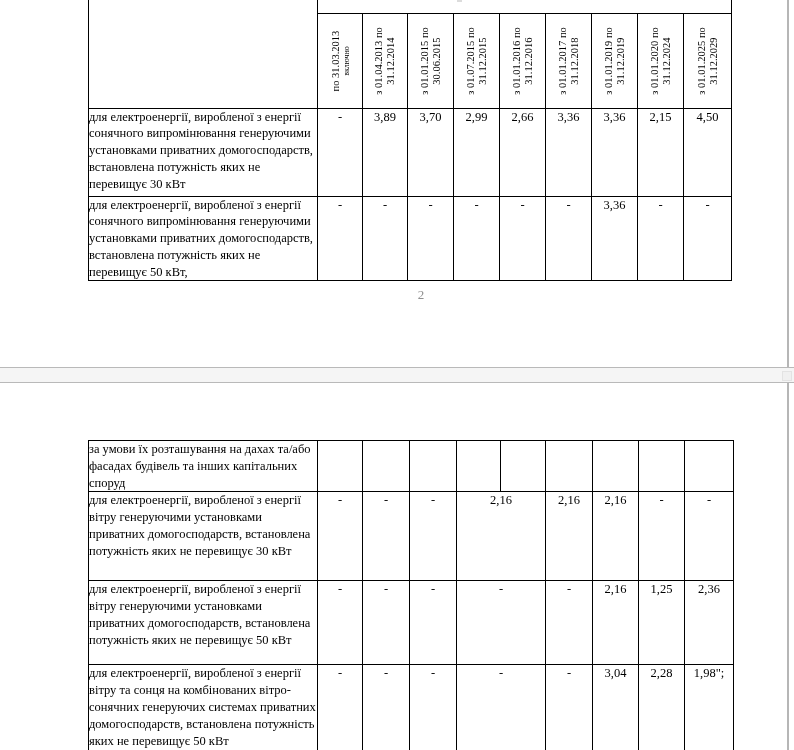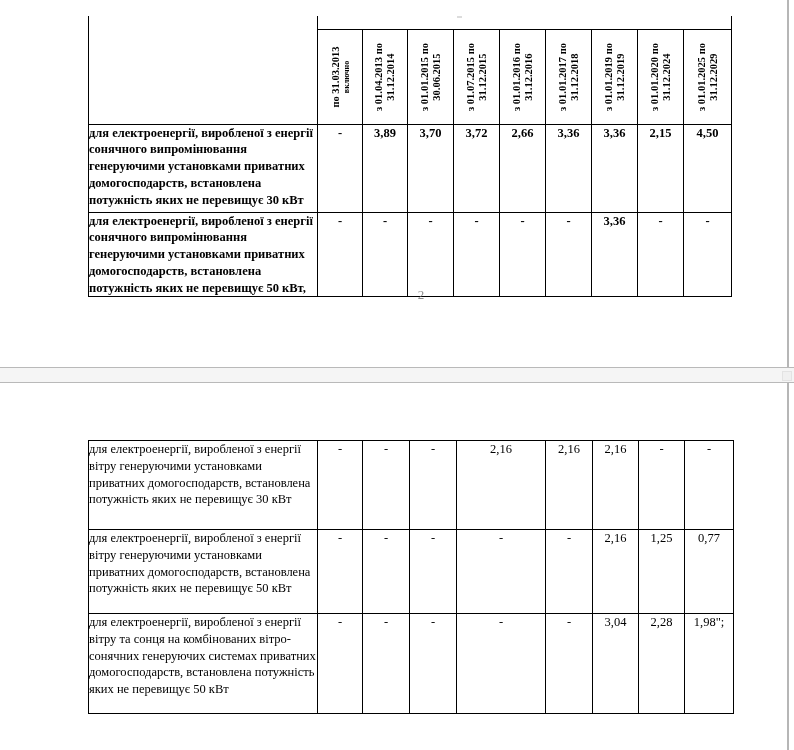--- a/index.html
+++ b/index.html
@@ -22,21 +22,21 @@
     border:1px solid #e3e3e3;background:#f0f0f0;
   }
   .page-edge{position:absolute;width:2px;background:#b6b6b6;left:787px;z-index:2;}
   .edge1{top:0;height:367px;}
   .edge2{top:383px;height:367px;}
 
   table.doc{
     border-collapse:collapse;table-layout:fixed;
     position:absolute;
   }
-  table.t1{left:88px;top:16px;width:643px;font-weight:bold;}
+  table.t1{left:88px;top:0;width:643px;}
   table.t2{left:88px;top:57px;width:645px;}
   table.doc td{
     border:1px solid #000;
     padding:0;margin:0;
     font-size:12.5px;line-height:16.8px;
     vertical-align:top;
     overflow:hidden;
   }
   table.t1 tr.r-top td{border-top:none;}
   td.lab{padding:1px 3px 0 3px;text-align:left;}
@@ -134,21 +134,21 @@
               <div>з 01.01.2025 по</div>
               <div>31.12.2029</div>
             </div>
           </td>
     </tr>
     <tr style="height:88px;">
       <td class="lab">для електроенергії, виробленої з енергії сонячного випромінювання генеруючими установками приватних домогосподарств, встановлена потужність яких не перевищує 30 кВт</td>
       <td class="val">-</td>
       <td class="val">3,89</td>
       <td class="val">3,70</td>
-      <td class="val">3,72</td>
+      <td class="val">2,99</td>
       <td class="val">2,66</td>
       <td class="val">3,36</td>
       <td class="val">3,36</td>
       <td class="val">2,15</td>
       <td class="val">4,50</td>
     </tr>
     <tr style="height:76px;">
       <td class="lab">для електроенергії, виробленої з енергії сонячного випромінювання генеруючими установками приватних домогосподарств, встановлена потужність яких не перевищує 50 кВт,</td>
       <td class="val">-</td>
       <td class="val">-</td>
@@ -179,41 +179,53 @@
         <col style="width:47px">
       <col style="width:47px">
         <col style="width:44px">
         <col style="width:45px">
       <col style="width:47px">
         <col style="width:46px">
         <col style="width:46px">
       <col style="width:49px">
     </colgroup>
     <tbody>
+        <tr style="height:50px;">
+      <td class="lab">за умови їх розташування на дахах та/або фасадах будівель та інших капітальних споруд</td>
+      <td class="val"></td>
+      <td class="val"></td>
+      <td class="val"></td>
+      <td class="val"></td>
+      <td class="val"></td>
+      <td class="val"></td>
+      <td class="val"></td>
+      <td class="val"></td>
+      <td class="val"></td>
+    </tr>
     <tr style="height:89px;">
       <td class="lab">для електроенергії, виробленої з енергії вітру генеруючими установками приватних домогосподарств, встановлена потужність яких не перевищує 30 кВт</td>
       <td class="val">-</td>
       <td class="val">-</td>
       <td class="val">-</td>
       <td class="val" colspan="2">2,16</td>
       <td class="val">2,16</td>
       <td class="val">2,16</td>
       <td class="val">-</td>
       <td class="val">-</td>
     </tr>
     <tr style="height:84px;">
       <td class="lab">для електроенергії, виробленої з енергії вітру генеруючими установками приватних домогосподарств, встановлена потужність яких не перевищує 50 кВт</td>
       <td class="val">-</td>
       <td class="val">-</td>
       <td class="val">-</td>
       <td class="val" colspan="2">-</td>
       <td class="val">-</td>
       <td class="val">2,16</td>
       <td class="val">1,25</td>
-      <td class="val">0,77</td>
+      <td class="val">2,36</td>
     </tr>
     <tr style="height:100px;">
       <td class="lab">для електроенергії, виробленої з енергії вітру та сонця на комбінованих вітро-сонячних генеруючих системах приватних домогосподарств, встановлена потужність яких не перевищує 50 кВт</td>
       <td class="val">-</td>
       <td class="val">-</td>
       <td class="val">-</td>
       <td class="val" colspan="2">-</td>
       <td class="val">-</td>
       <td class="val">3,04</td>
       <td class="val">2,28</td>

